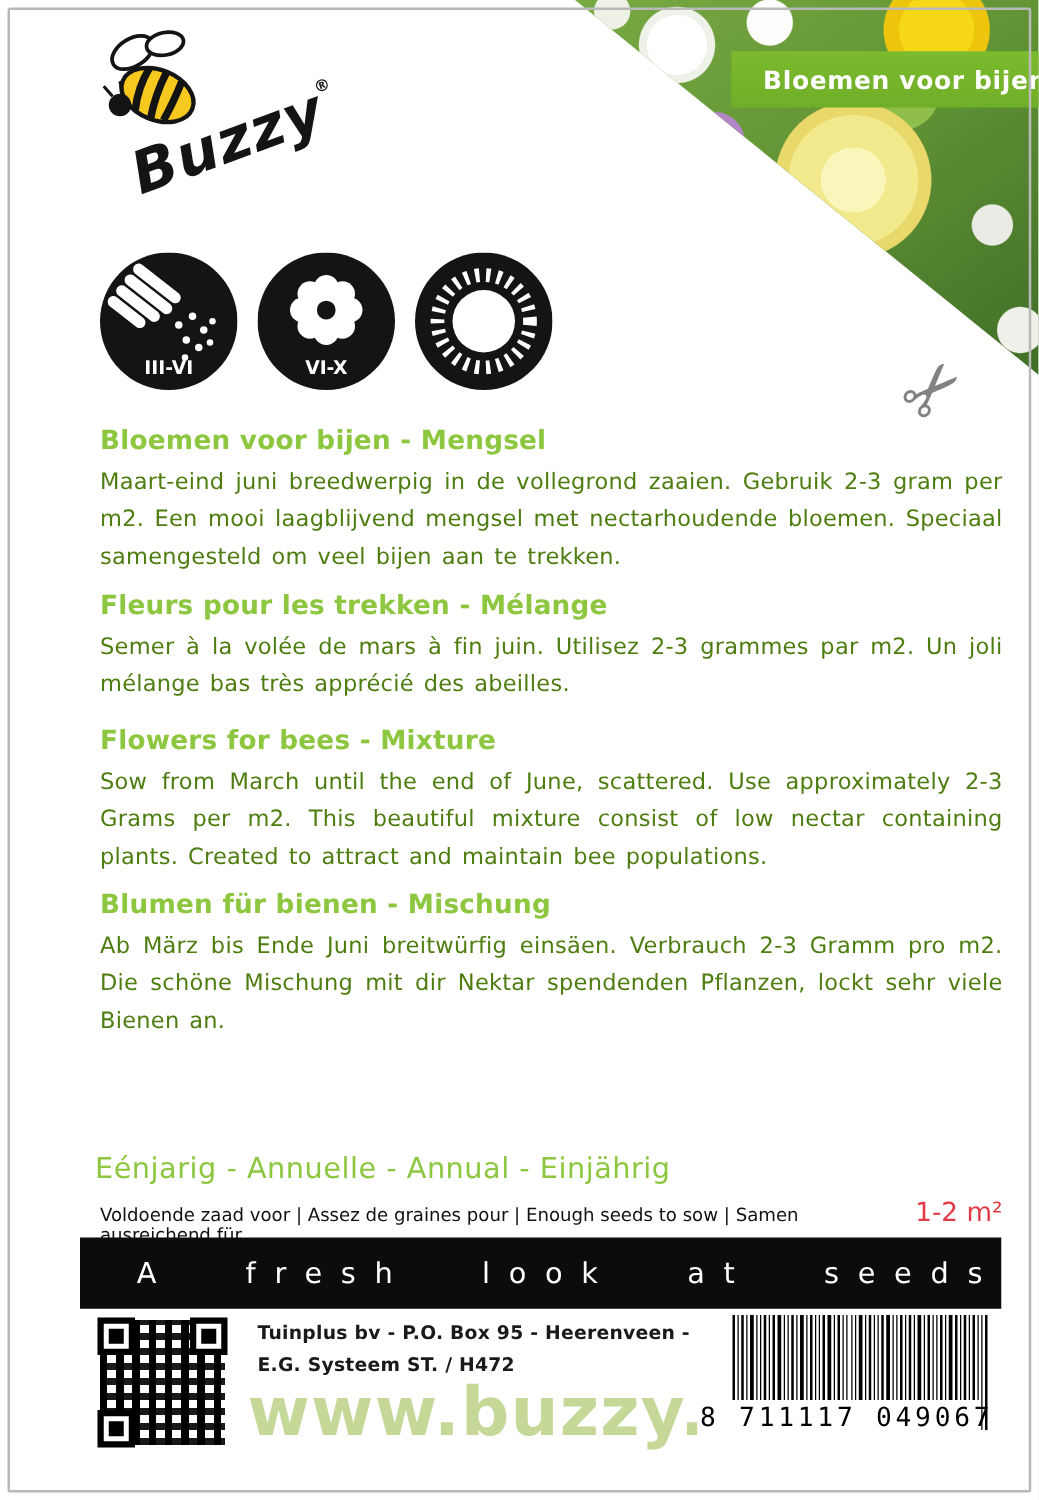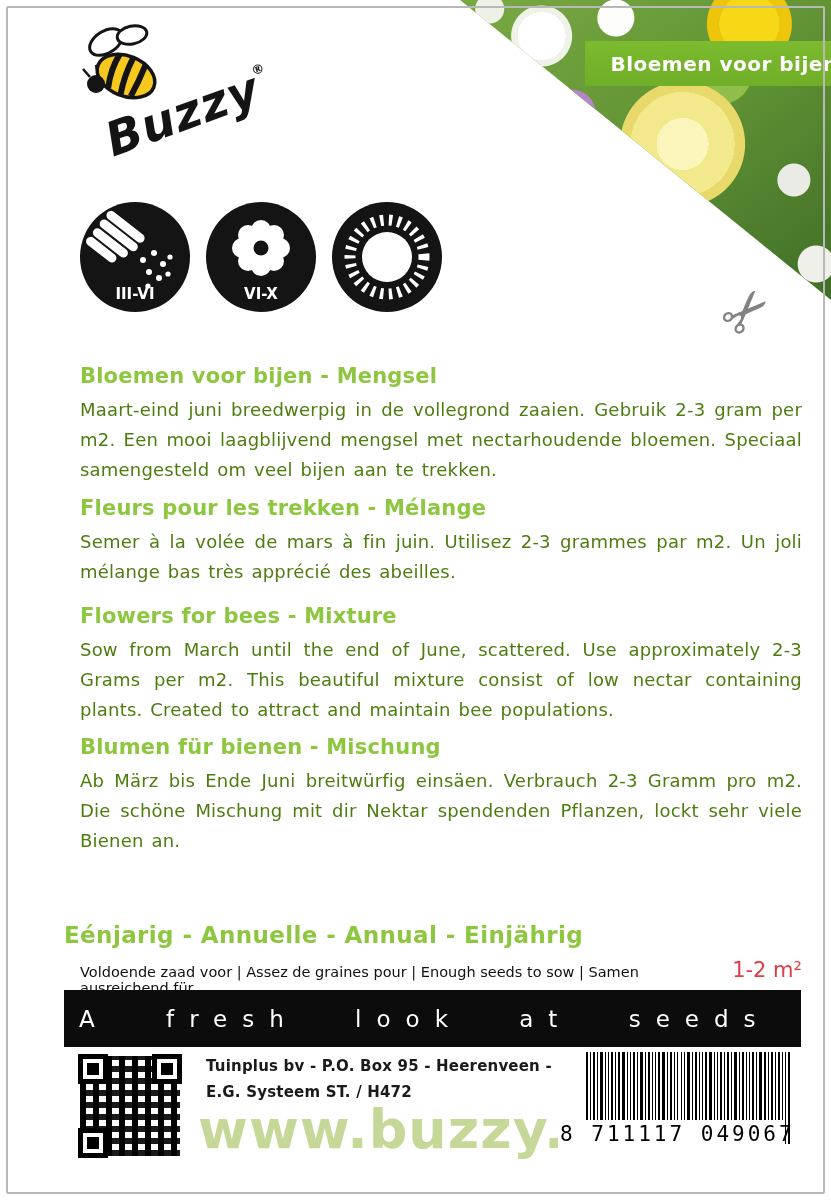--- a/index.html
+++ b/index.html
@@ -50,37 +50,37 @@
   .picto-1 { left:80px; } .picto-2 { left:206px; } .picto-3 { left:332px; }
 
   
   .scissors {
     position:absolute; left:722px; top:278px; z-index:6;
     font-size:58px; color:#6d6d6d; transform:rotate(-45deg); opacity:.85;
     font-family:"DejaVu Sans", sans-serif;
   }
 
   
-  .section { position:absolute; left:80px; width:722px; z-index:3;margin-top:24px; }
+  .section { position:absolute; left:80px; width:722px; z-index:3; }
   .section h3 { font-size:21px; font-weight:bold; color:#8dc63f; margin-bottom:7px; letter-spacing:.2px; }
   .section p  { font-size:18px; line-height:30px; color:#4d7c0f; text-align:justify; word-spacing:2px; letter-spacing:.2px; }
   .sec-nl { top:340px; } .sec-fr { top:472px; } .sec-en { top:580px; } .sec-de { top:711px; }
 
   .lifecycle {
-    position:absolute; left:64px; top:922px; font-size:23px; font-weight:bold;
+    position:absolute; left:76px; top:922px; font-size:23px; font-weight:normal;
     color:#8dc63f; letter-spacing:.4px; z-index:3;
   }
   .seeds-line { position:absolute; left:80px; top:958px; width:722px; z-index:3;
     font-size:14.5px; color:#111; display:flex; align-items:baseline; gap:24px; }
   .seeds-line .amount { font-size:21px; font-weight:normal; color:#e23b45; white-space:nowrap; }
 
   
   .tagline-bar {
     position:absolute; left:64px; top:990px; width:737px; height:57px; background:#0c0c0c;
-    display:flex; align-items:center; justify-content:flex-start; z-index:3;
+    display:flex; align-items:center; justify-content:flex-end; z-index:3;
   }
   .tagline-bar span {
     color:#fff; font-size:23px; letter-spacing:15px; word-spacing:34px; white-space:nowrap;
     padding-left:15px;
   }
 
   
   .qr { position:absolute; left:78px; top:1054px; width:104px; height:104px; background:#fff; z-index:3; }
   .qr .modules {
     position:absolute; inset:2px;

